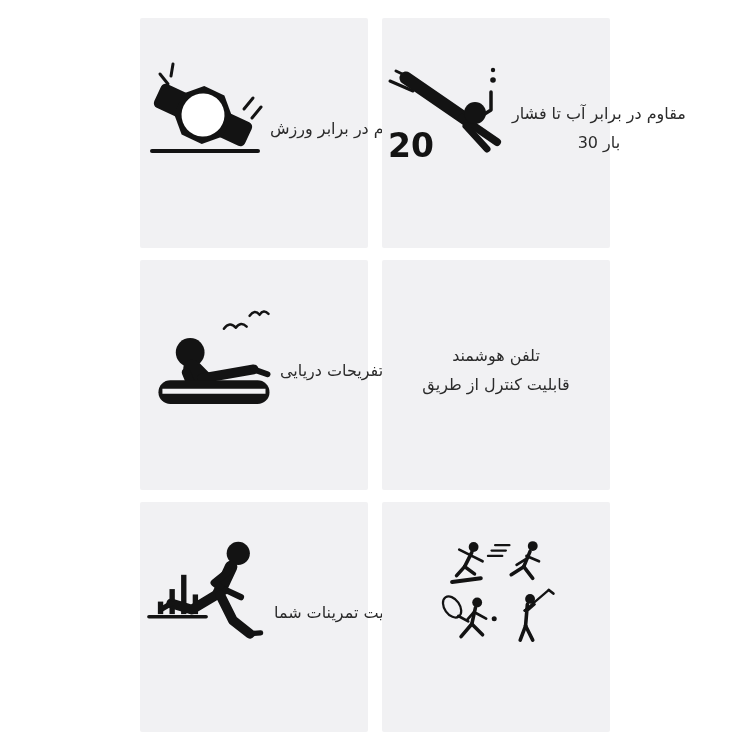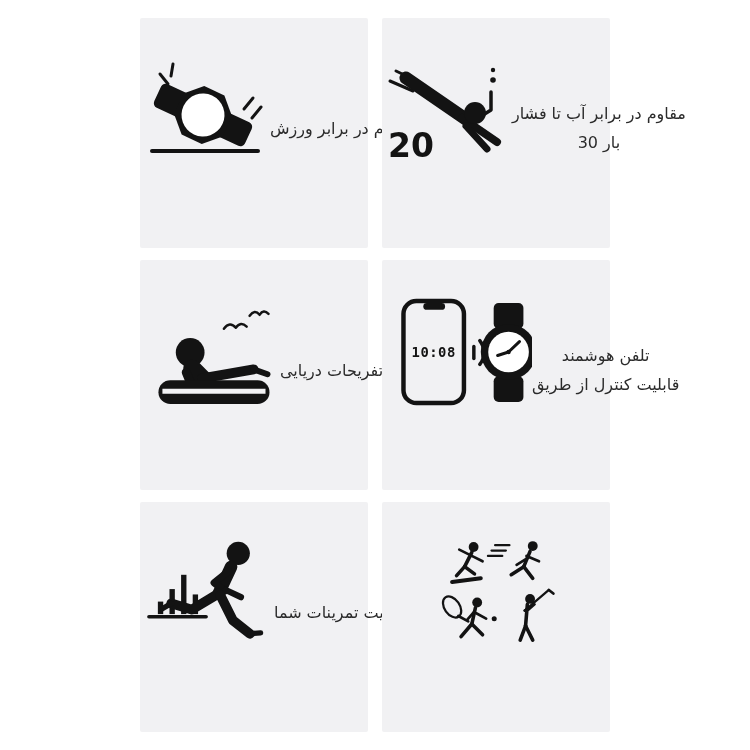--- a/index.html
+++ b/index.html
@@ -111,36 +111,20 @@
         <rect class="ink" x="18" y="86" width="112" height="24" rx="12"></rect>
         <line x1="22" y1="97" x2="126" y2="97" stroke="#f1f1f3" stroke-width="5"></line>
       </svg>
     </div>
     <div class="caption">
       <div class="line">هوشمند برای تفریحات دریایی</div>
     </div>
   </div>
 
   <div class="card">
-    <div class="icon-box">
-      <svg width="150" height="114" viewBox="0 0 150 115">
-        <rect class="stroke" x="21" y="6" width="61" height="103" rx="13" stroke-width="4.5"></rect>
-        <rect class="ink" x="41" y="8" width="22" height="7" rx="3.5"></rect>
-        <text class="phone-time" x="51.5" y="63" font-size="14" text-anchor="middle">10:08</text>
-        <line class="stroke" x1="92" y1="52" x2="92" y2="64" stroke-width="3.5"></line>
-        <path class="stroke" d="M98,46 q9,12 0,24" stroke-width="3.5"></path>
-        <rect class="ink" x="112" y="8" width="30" height="26" rx="5"></rect>
-        <rect class="ink" x="112" y="82" width="30" height="26" rx="5"></rect>
-        <circle class="ink" cx="127" cy="57.5" r="28"></circle>
-        <circle cx="127" cy="57.5" r="20.5" fill="#ffffff"></circle>
-        <line class="stroke" x1="127" y1="57.5" x2="138" y2="47" stroke-width="3"></line>
-        <line class="stroke" x1="127" y1="57.5" x2="116" y2="61" stroke-width="3"></line>
-        <circle class="ink" cx="127" cy="57.5" r="2.2"></circle>
-      </svg>
-    </div>
     <div class="caption">
       <div class="line">تلفن هوشمند</div>
       <div class="line">قابلیت کنترل از طریق</div>
     </div>
   </div>
 
   <div class="card">
     <div class="icon-box">
       <svg width="134" height="112" viewBox="0 0 150 125">
         <line class="stroke" x1="10" y1="88" x2="74" y2="88" stroke-width="4"></line>

